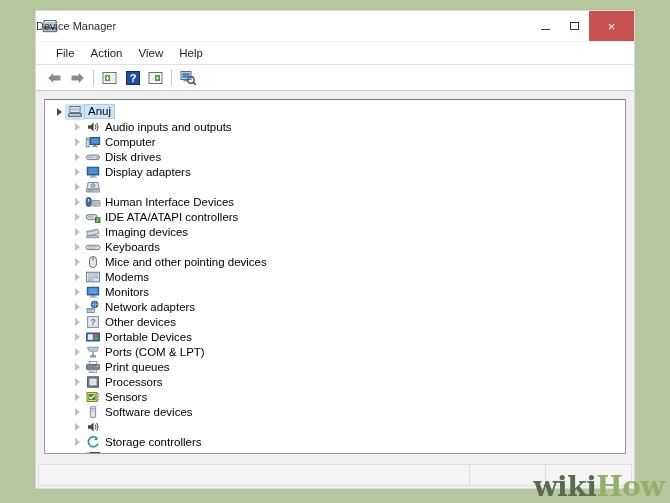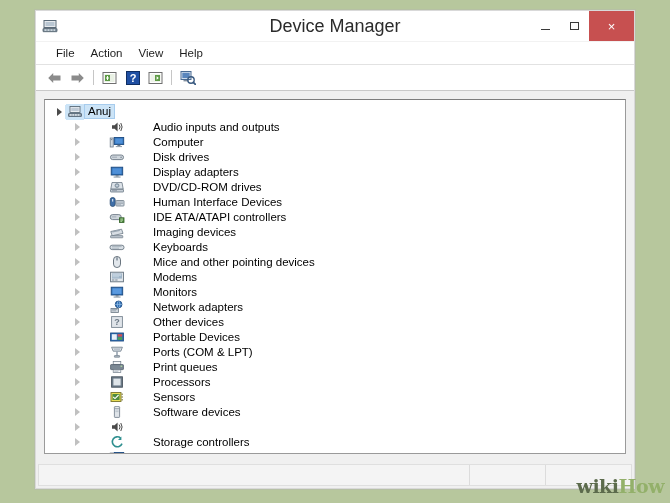--- a/index.html
+++ b/index.html
@@ -43,22 +43,21 @@
   .titlebar-icon {
     width: 18px;
     height: 18px;
     margin-left: 5px;
     flex: none;
     position: relative;
   }
   .titlebar-title {
     position: absolute;
     left: 0; right: 0;
-    text-align: center;
-    font-size: 18px;
+    font-size: 11px;
     color: #2b2b2b;
     line-height: 30px;
     pointer-events: none;
   }
   .winbtns {
     margin-left: auto;
     display: flex;
     height: 100%;
     align-items: stretch;
   }
@@ -154,21 +153,20 @@
     align-items: center;
     font-size: 11.5px;
     color: #000000;
     white-space: nowrap;
   }
   .trow.root {
     padding-left: 0px;
   }
   .trow.child {
     padding-left: 18px;
-    gap: 24px;
   }
   .tw {
     width: 16px;
     flex: none;
     display: flex;
     align-items: center;
     justify-content: center;
   }
   .chev-closed {
     width: 0; height: 0;
@@ -223,21 +221,21 @@
   .spanel.p1 { width: 430px; }
   .spanel.p2 { width: 75px; }
   .spanel.p3 { flex: 1; border-right: none; }
 
   
   #watermark {
     position: absolute;
     right: 6px;
     bottom: 6px;
     font-family: "DejaVu Serif", serif;
-    font-size: 19px;
+    font-size: 28px;
     font-weight: bold;
     letter-spacing: -0.5px;
     line-height: 21px;
   }
   .wm-wiki { color: #5c6b4c; }
   .wm-how { color: #93b06a; }
 
   svg { display: block; }
 </style>
 </head>
@@ -421,21 +419,20 @@
           </span>
         <span class="ticon">
           <svg width="16" height="14" viewBox="0 0 16 14">
             <path d="M3 2.5 L13 2.5 L14.2 9 L1.8 9 Z" fill="#dde3e9" stroke="#6b7885" stroke-width="0.8"></path>
             <circle cx="8" cy="5.6" r="2" fill="#9fb0c0" stroke="#6b7885" stroke-width="0.6"></circle>
             <circle cx="8" cy="5.6" r="0.6" fill="#ffffff"></circle>
             <rect x="1.5" y="9.4" width="13" height="2.6" rx="0.4" fill="#c6ced6" stroke="#6b7885" stroke-width="0.8"></rect>
             <rect x="3" y="10.3" width="5" height="0.9" fill="#8c98a4"></rect>
           </svg>
         </span>
-        <span class="tlabel">DVD/CD-ROM drives</span>
       </div>
 
       <div class="trow child">
         <span class="tw">
             <i class="chev-closed"></i>
           </span>
         <span class="ticon">
           <svg width="16" height="14" viewBox="0 0 16 14">
             <rect x="1.2" y="2.5" width="5" height="9" rx="2.4" fill="#3f6fa8" stroke="#24486f" stroke-width="0.8"></rect>
             <path d="M3.7 4 L3.7 6.6" stroke="#ffffff" stroke-width="0.9"></path>

